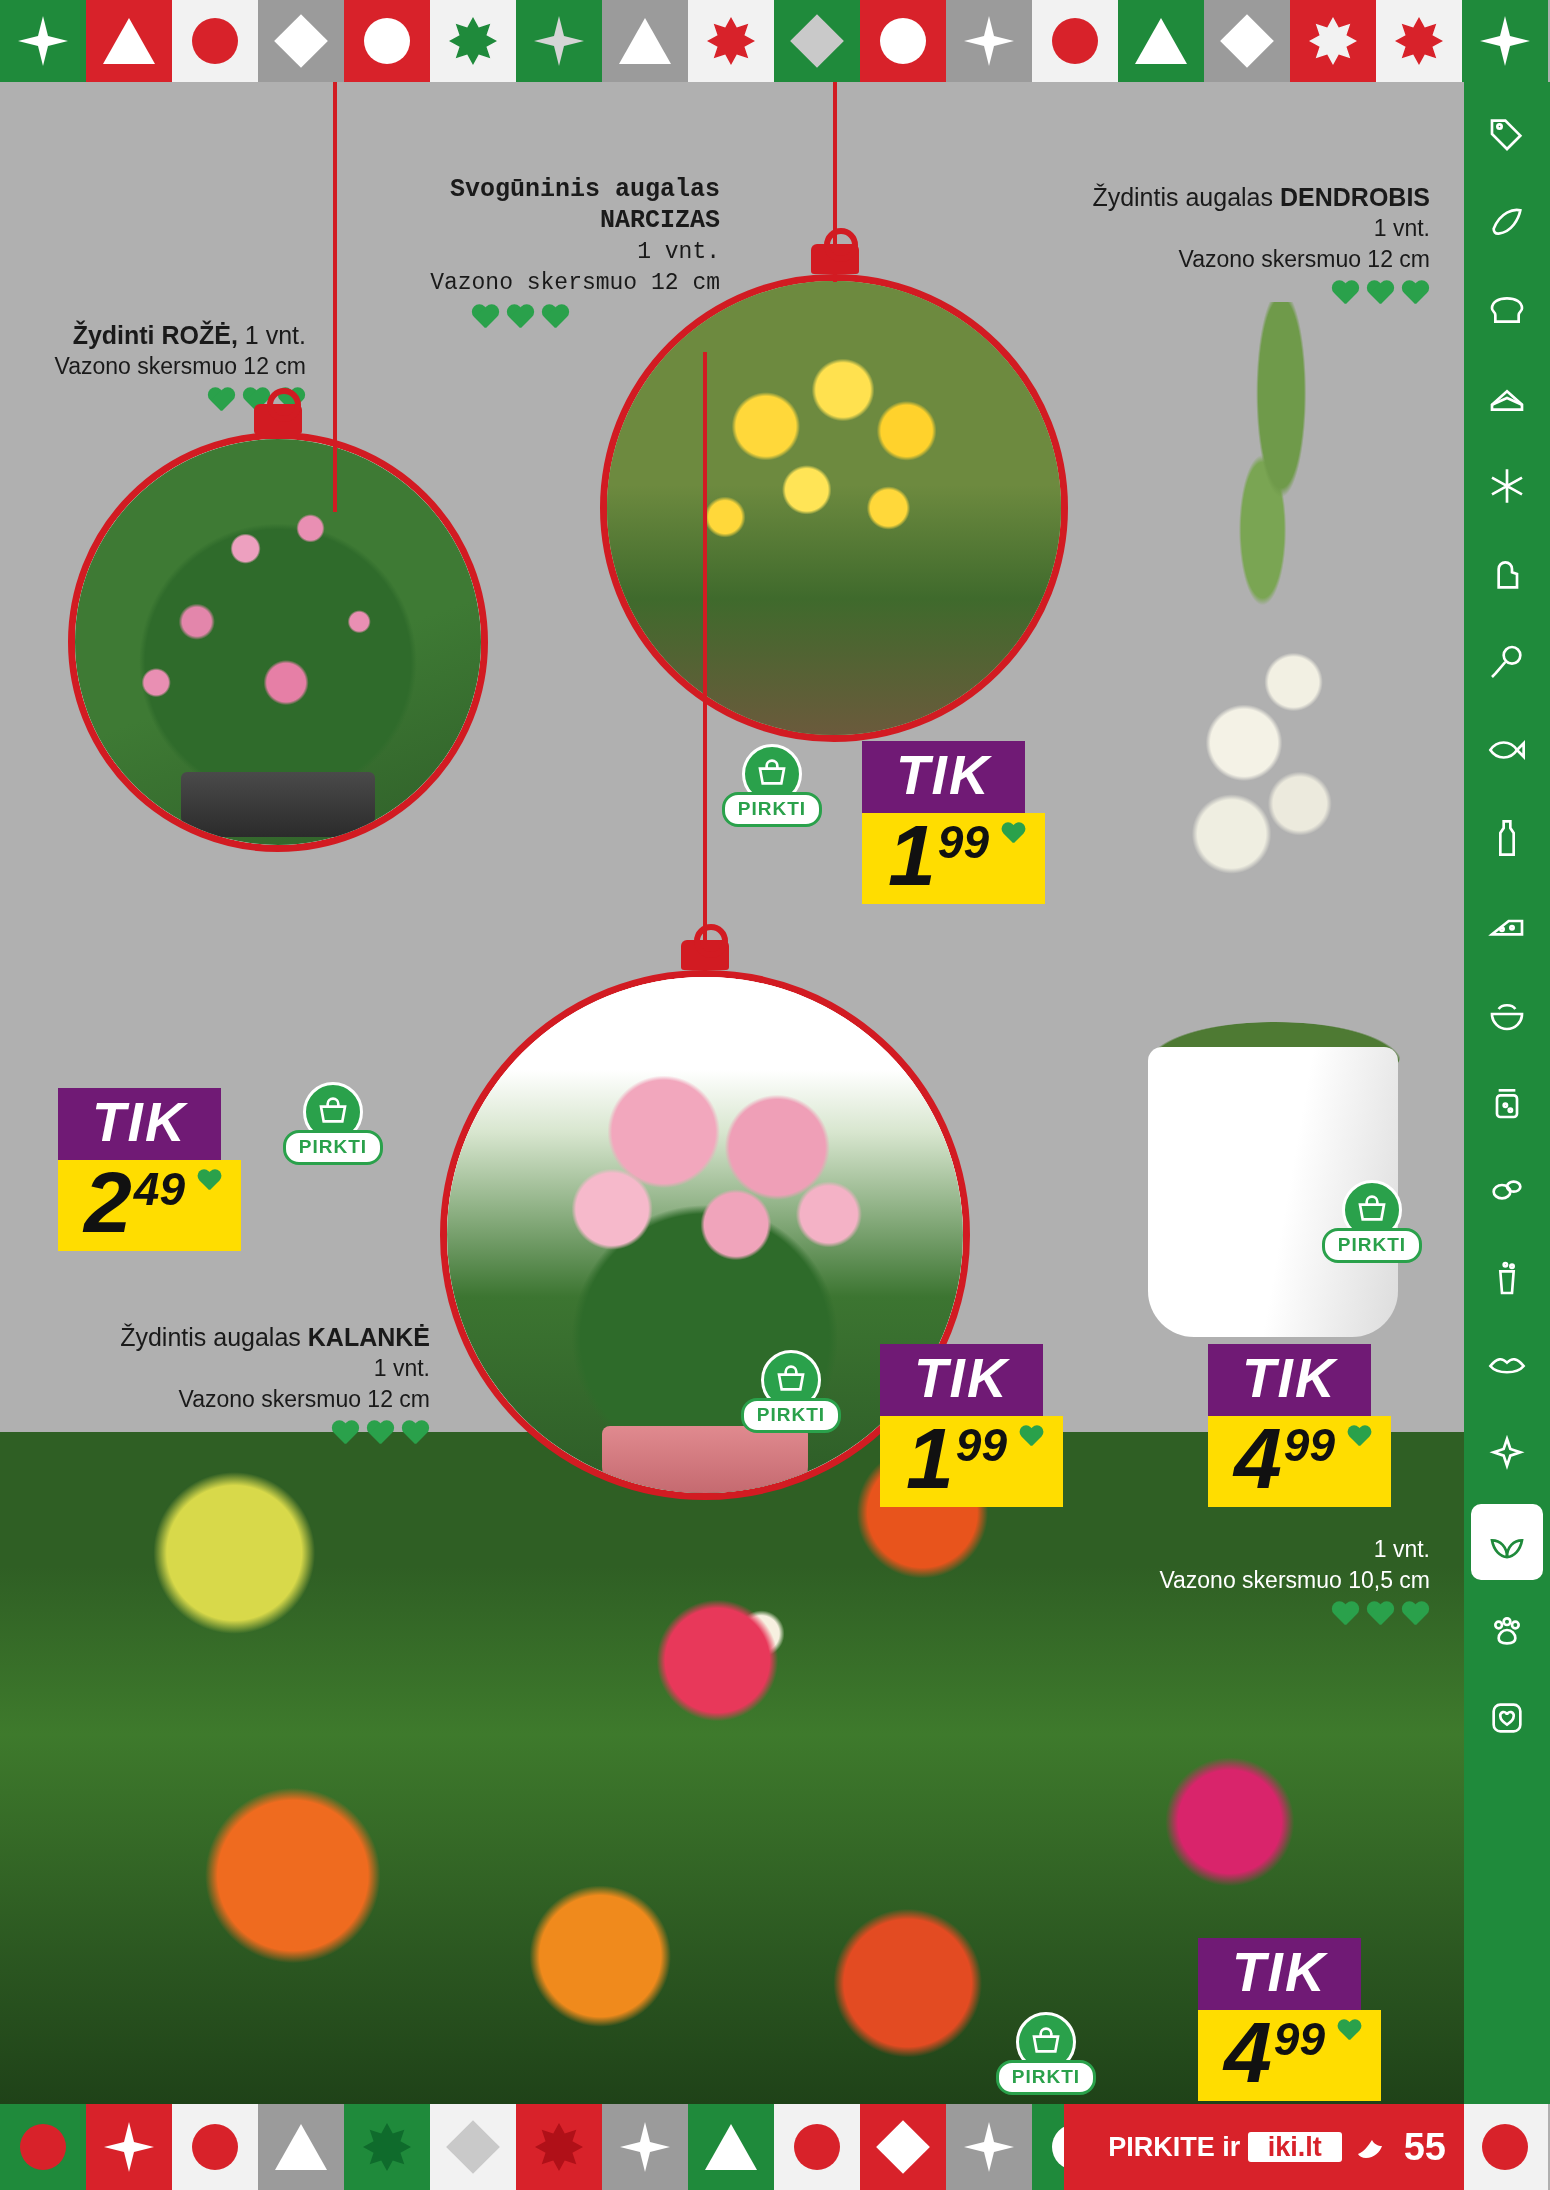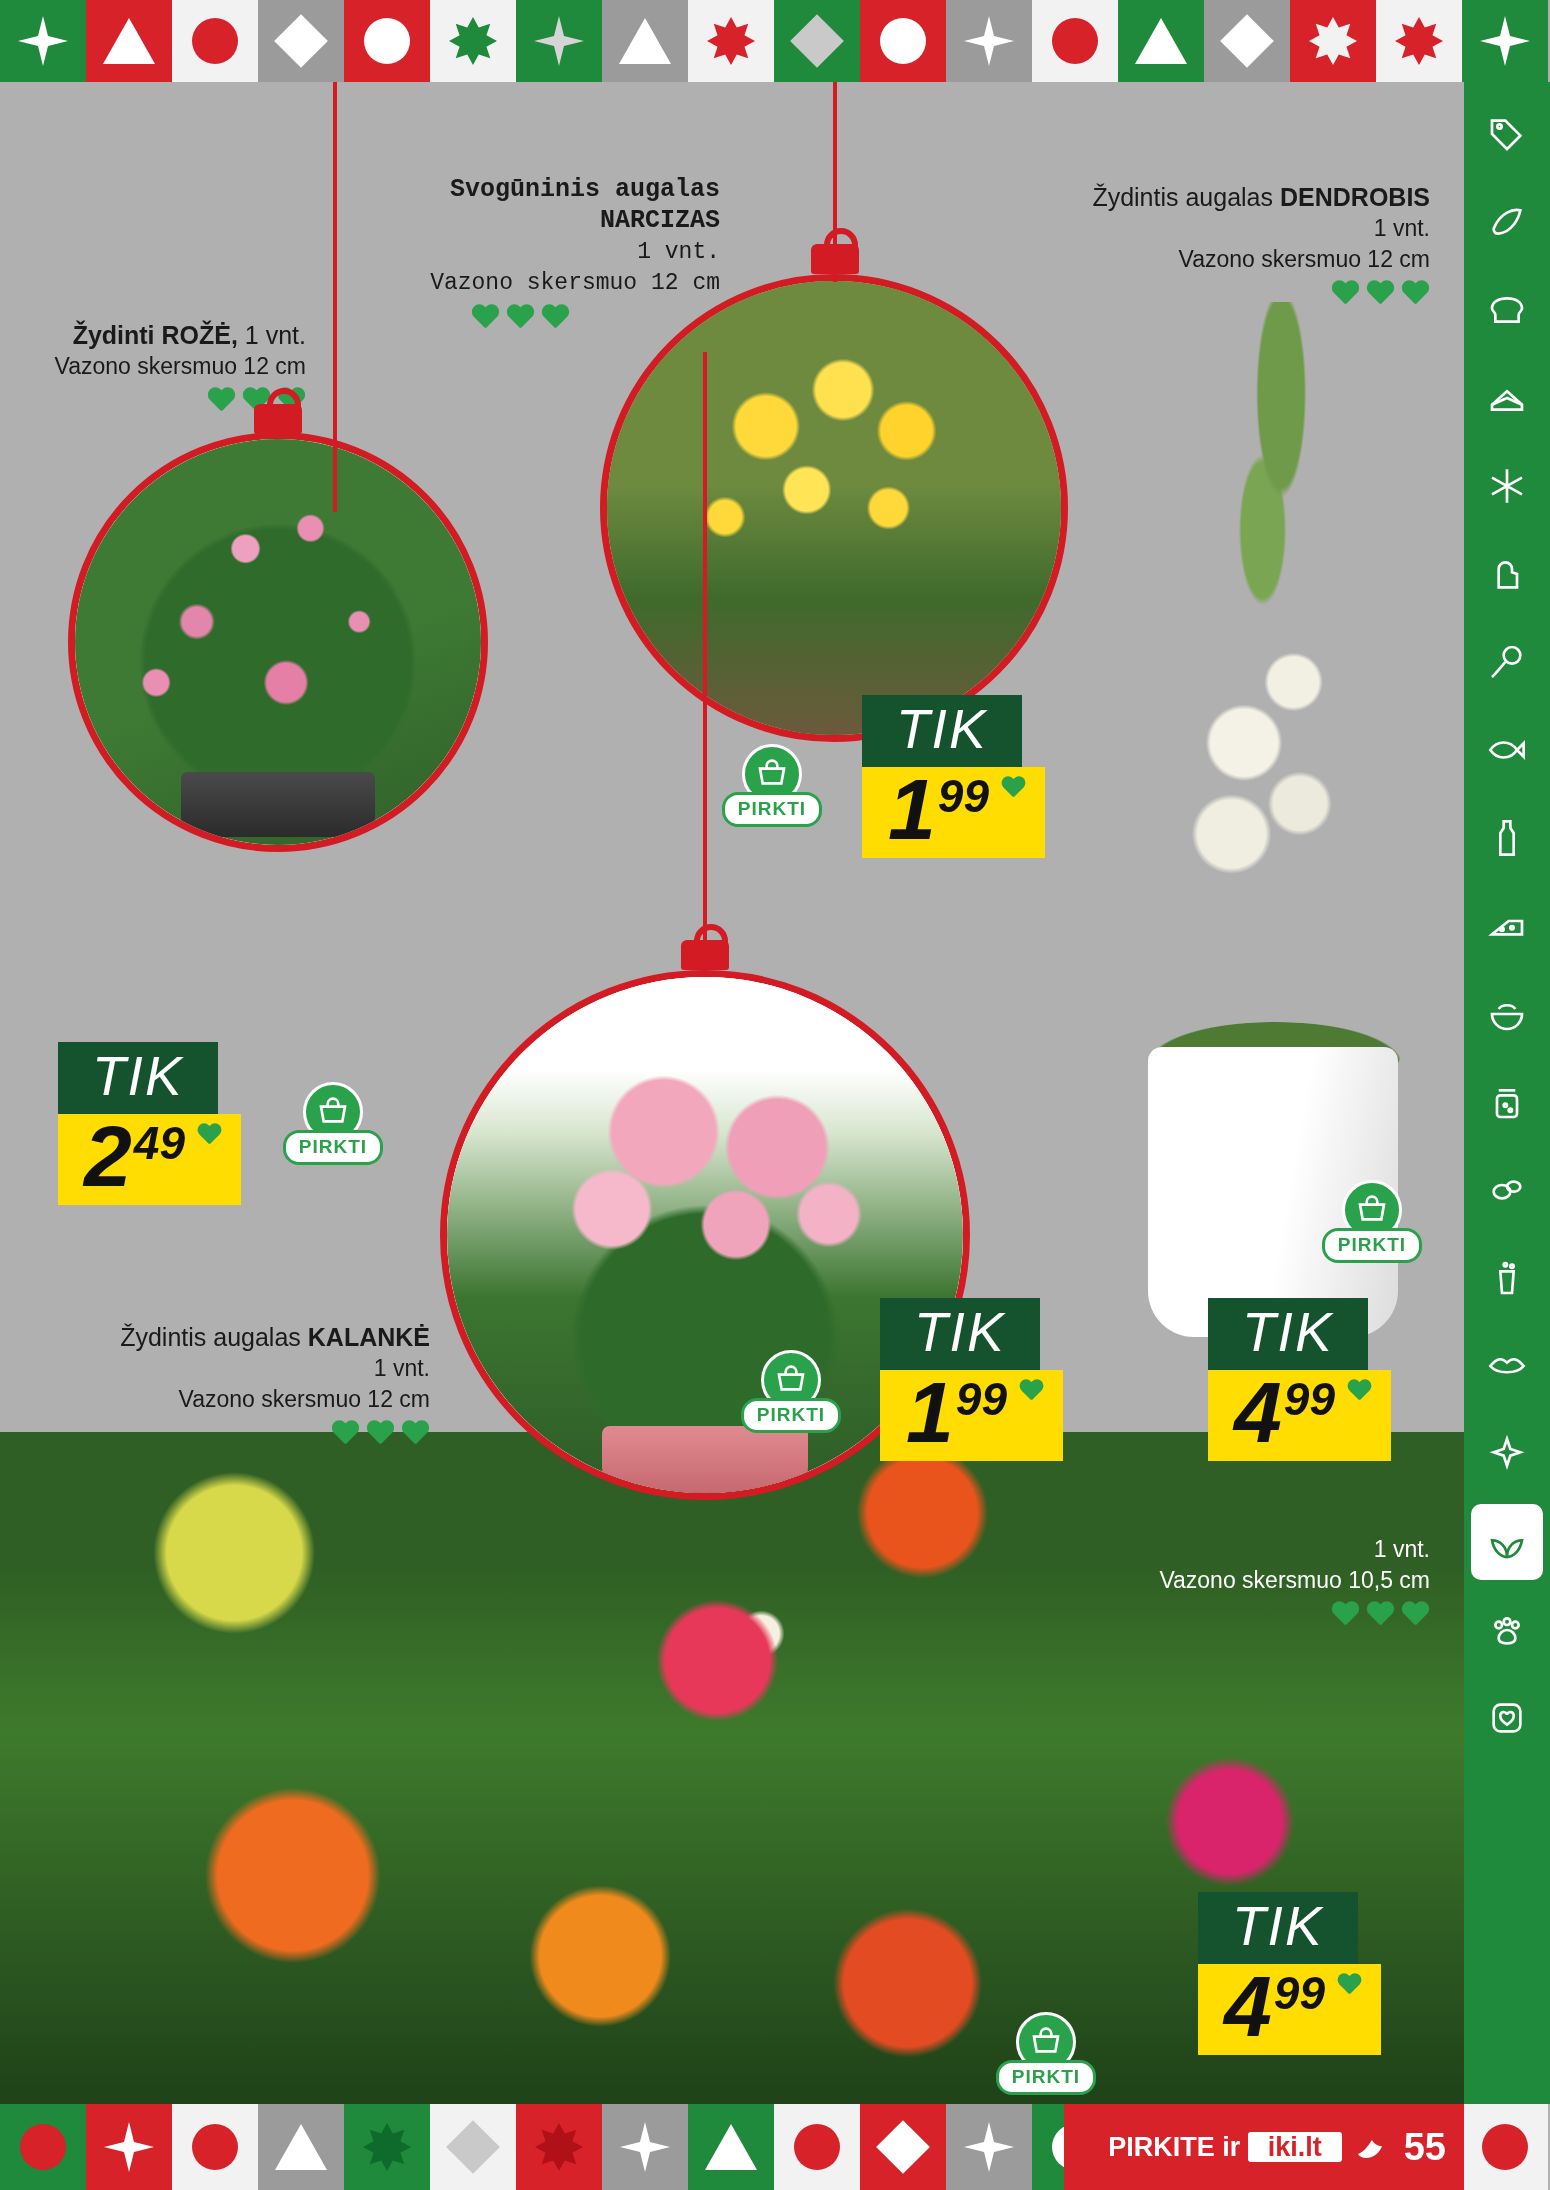--- a/index.html
+++ b/index.html
@@ -231,27 +231,28 @@
   .heart:before, .heart:after {
     content: ""; position: absolute; top: 0; width: 15px; height: 23px;
     background: #2aa14b; border-radius: 15px 15px 0 0;
   }
   .heart:before { left: 14px; transform: rotate(-45deg); transform-origin: 0 100%; }
   .heart:after  { left: 0;    transform: rotate(45deg);  transform-origin: 100% 100%; }
 
   
   .tag { position: absolute; z-index: 20; }
   .tag .tik {
-    background: #14532d; color: #ffffff;
-    font-size: 55px; font-weight: 400; font-style: italic;
+    background: #701a75; color: #ffffff;
+    font-size: 55px; font-weight: 700; font-style: italic;
     letter-spacing: 2px;
     padding: 6px 34px 8px 34px;
     display: inline-block;
     text-align: center;
     line-height: 1.05;
+    margin-top: 46px;
   }
   .tag .amount {
     background: #ffdd00;
     display: flex; align-items: flex-start;
     padding: 2px 18px 8px 26px;
     position: relative;
   }
   .tag .int {
     font-size: 86px; font-weight: 700; font-style: italic; color: #111;
     line-height: 0.95;

